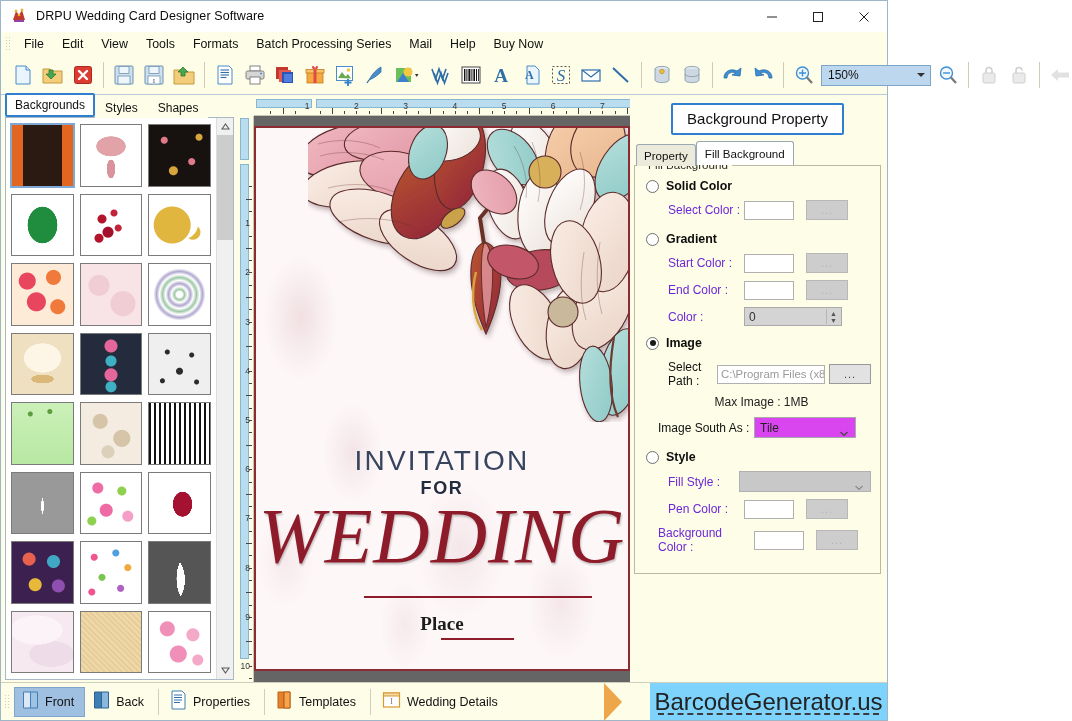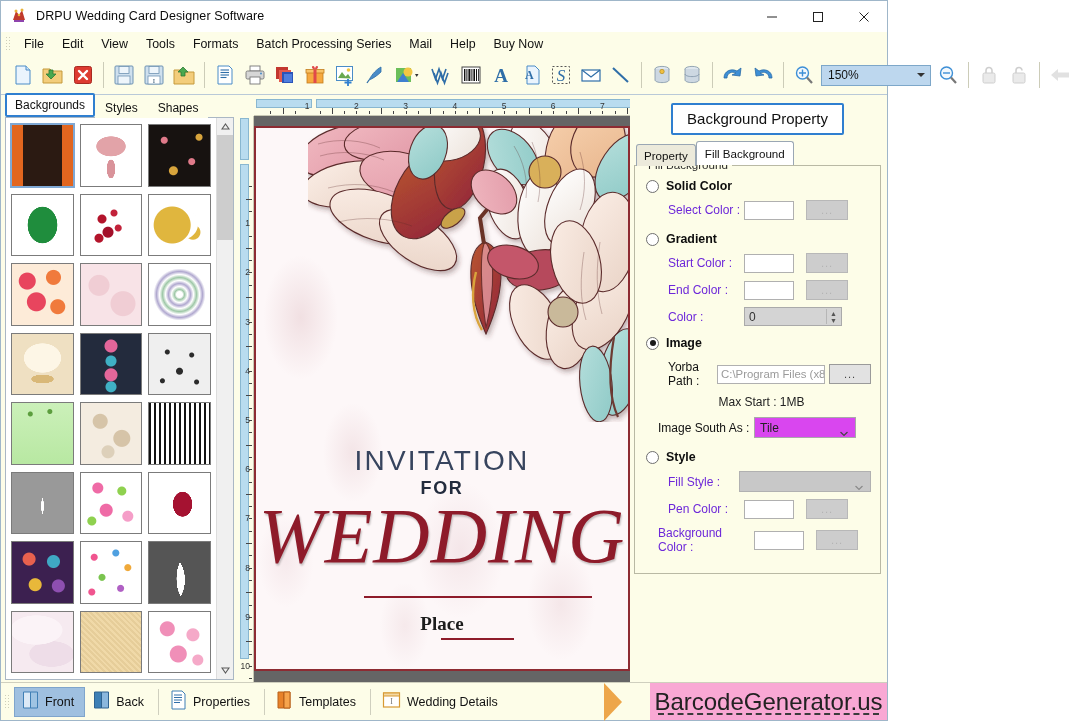--- a/index.html
+++ b/index.html
@@ -299,21 +299,21 @@
   .sb-sep { width:1px;height:26px;background:#cfcfbe;margin:0 3px; }
   .brandbar {
     position:absolute; right:0; top:0; bottom:0; width:283px;
     display:flex; align-items:center;
   }
   .brand-arrow {
     width:0;height:0;border-top:19px solid transparent;border-bottom:19px solid transparent;
     border-left:18px solid #eda64a;
   }
   .brand-body {
-    flex:1 1 auto; height:100%; background:#f9a8d4; display:flex;
+    flex:1 1 auto; height:100%; background:#7dd3fc; display:flex;
     align-items:center; justify-content:center; position:relative;margin-left:28px;
   }
   .brand-text { font-size:24px; color:#222; letter-spacing:0; }
   .brand-dash {
     position:absolute; left:8px; right:8px; bottom:5px; height:0;
     border-bottom:2px dashed #3b3b3b;
   }
 </style>
 </head>
 <body>
@@ -965,25 +965,25 @@
               <i>▼</i>
             </span>
           </span>
         </div>
 
         <div class="radio-row" style="margin-top:10px;">
           <span class="radio checked"></span>
           <span class="radio-label">Image</span>
         </div>
         <div class="fld-row" style="margin-top:10px;">
-          <span class="fld-label act">Yorba Path :</span>
+          <span class="fld-label act">Select Path :</span>
           <span class="path-input">C:\Program Files (x86</span>
           <span class="dots-btn act" style="margin-left:4px;">...</span>
         </div>
-        <div class="maxsize">Max Start : 1MB</div>
+        <div class="maxsize">Max Image : 1MB</div>
         <div class="fld-row" style="margin-top:2px;">
           <span class="fld-label act" style="width:110px;padding-left:14px;">Image South As :</span>
           <span class="combo">
             <span class="cv">Tile</span>
             <span class="chev">
               <svg width="8" height="5" viewBox="0 0 8 5">
                   <path d="M0.5 0.5 L4 4 L7.5 0.5" fill="none" stroke="#444" stroke-width="1.2"></path>
                 </svg>
             </span>
           </span>

